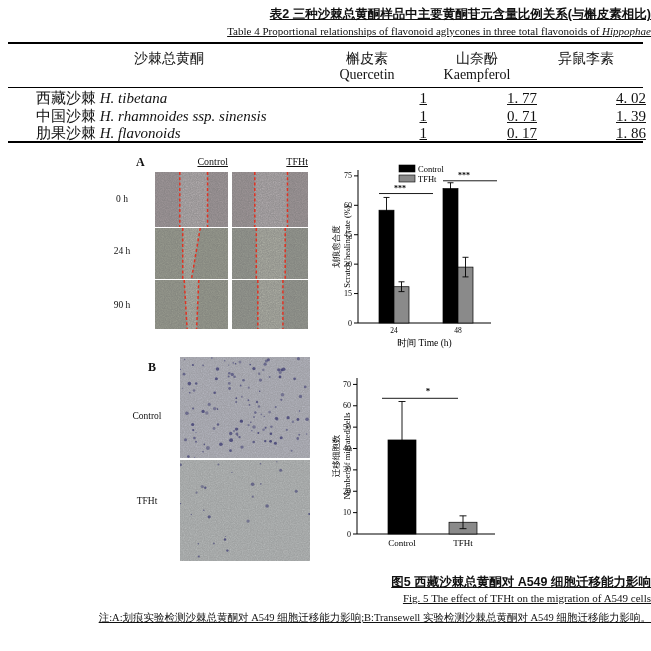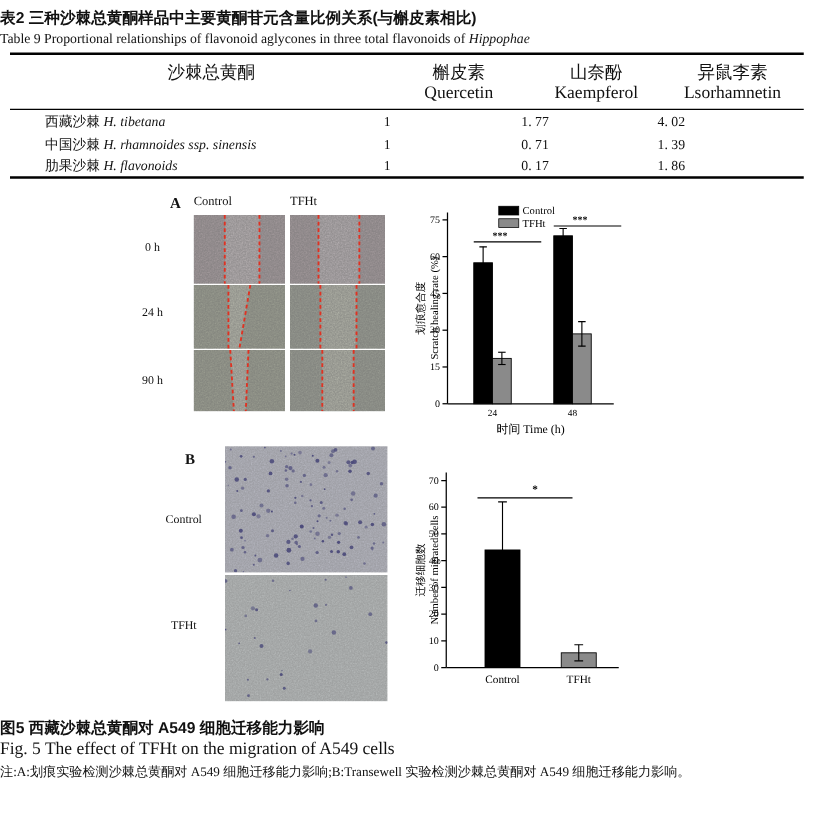--- a/index.html
+++ b/index.html
@@ -1,27 +1,27 @@
 <!DOCTYPE html>
 <html><head>
 <meta charset="utf-8">
 <style>
   html,body{margin:0;padding:0;background:#fff;}
   .page{position:relative;width:651px;height:651px;background:#ffffff;overflow:hidden;
         font-family:"Liberation Serif","DejaVu Serif",serif;color:#111;}
   .abs{position:absolute;}
-  .ctr{text-align:left;}
+  .ctr{text-align:right;text-decoration:underline;}
   .rt{text-align:center;}
   .rule{position:absolute;left:8px;width:635px;background:#000;}
   .t-zh{font-family:"Liberation Sans","DejaVu Sans",sans-serif;font-weight:bold;font-size:12.5px;width:100%;}
   .t-en{font-size:11px;width:100%;}
   .th{position:absolute;font-size:14px;line-height:16px;text-align:center;}
-  .cell{position:absolute;font-size:11px;line-height:13px;}
+  .cell{position:absolute;font-size:15px;line-height:13px;}
   .cap-zh{font-family:"Liberation Sans","DejaVu Sans",sans-serif;font-weight:bold;font-size:12.5px;width:100%;}
-  .cap-en{font-size:14px;width:100%;}
+  .cap-en{font-size:11px;width:100%;}
   .note-zh{font-size:10.5px;width:100%;}
   .note-en{font-size:9.8px;width:100%;}
   .plabel{font-size:12px;font-weight:600;}
   .imglab{font-size:9.5px;}
   svg text{font-family:"Liberation Serif","DejaVu Serif",serif;fill:#000;}
 </style>
 </head>
 <body>
 
 <div class="page">
@@ -29,38 +29,37 @@
   <svg width="0" height="0" style="position:absolute">
     <defs>
       <filter id="speckle" x="0%" y="0%" width="100%" height="100%">
         <feTurbulence type="fractalNoise" baseFrequency="0.85" numOctaves="2" seed="7" result="n"></feTurbulence>
         <feColorMatrix in="n" type="matrix" values="0 0 0 0 0.15  0 0 0 0 0.15  0 0 0 0 0.15  0.55 0.55 0.55 0 0"></feColorMatrix>
       </filter>
     </defs>
   </svg>
 
   <div class="abs ctr t-zh" style="top:6px;left:0;">表2  三种沙棘总黄酮样品中主要黄酮苷元含量比例关系(与槲皮素相比)</div>
-  <div class="abs ctr t-en" style="top:25px;left:0;"><span>Table 9  Proportional relationships of flavonoid aglycones in three total flavonoids of </span><i>Hippophae</i></div>
+  <div class="abs ctr t-en" style="top:25px;left:0;"><span>Table 4  Proportional relationships of flavonoid aglycones in three total flavonoids of </span><i>Hippophae</i></div>
 
   <div class="rule" style="top:42px;height:2px;"></div>
 
   <div class="th" style="left:8px;width:322px;top:51px;">
     <div>沙棘总黄酮</div>
   </div>
   <div class="th" style="left:307px;width:120px;top:51px;">
     <div>槲皮素</div>
     <div>Quercetin</div>
   </div>
   <div class="th" style="left:417px;width:120px;top:51px;">
     <div>山奈酚</div>
     <div>Kaempferol</div>
   </div>
   <div class="th" style="left:526px;width:120px;top:51px;">
     <div>异鼠李素</div>
-    <div>Lsorhamnetin</div>
   </div>
 
   <div class="rule" style="top:87px;height:1px;"></div>
 
   <div>
     <span class="cell" style="left:36px;top:92px;"><span>西藏沙棘 </span><i>H. tibetana</i></span>
     <span class="cell ctr" style="left:307px;width:120px;top:92px;">1</span>
     <span class="cell ctr" style="left:417px;width:120px;top:92px;">1. 77</span>
     <span class="cell ctr" style="left:526px;width:120px;top:92px;">4. 02</span>
   </div>

